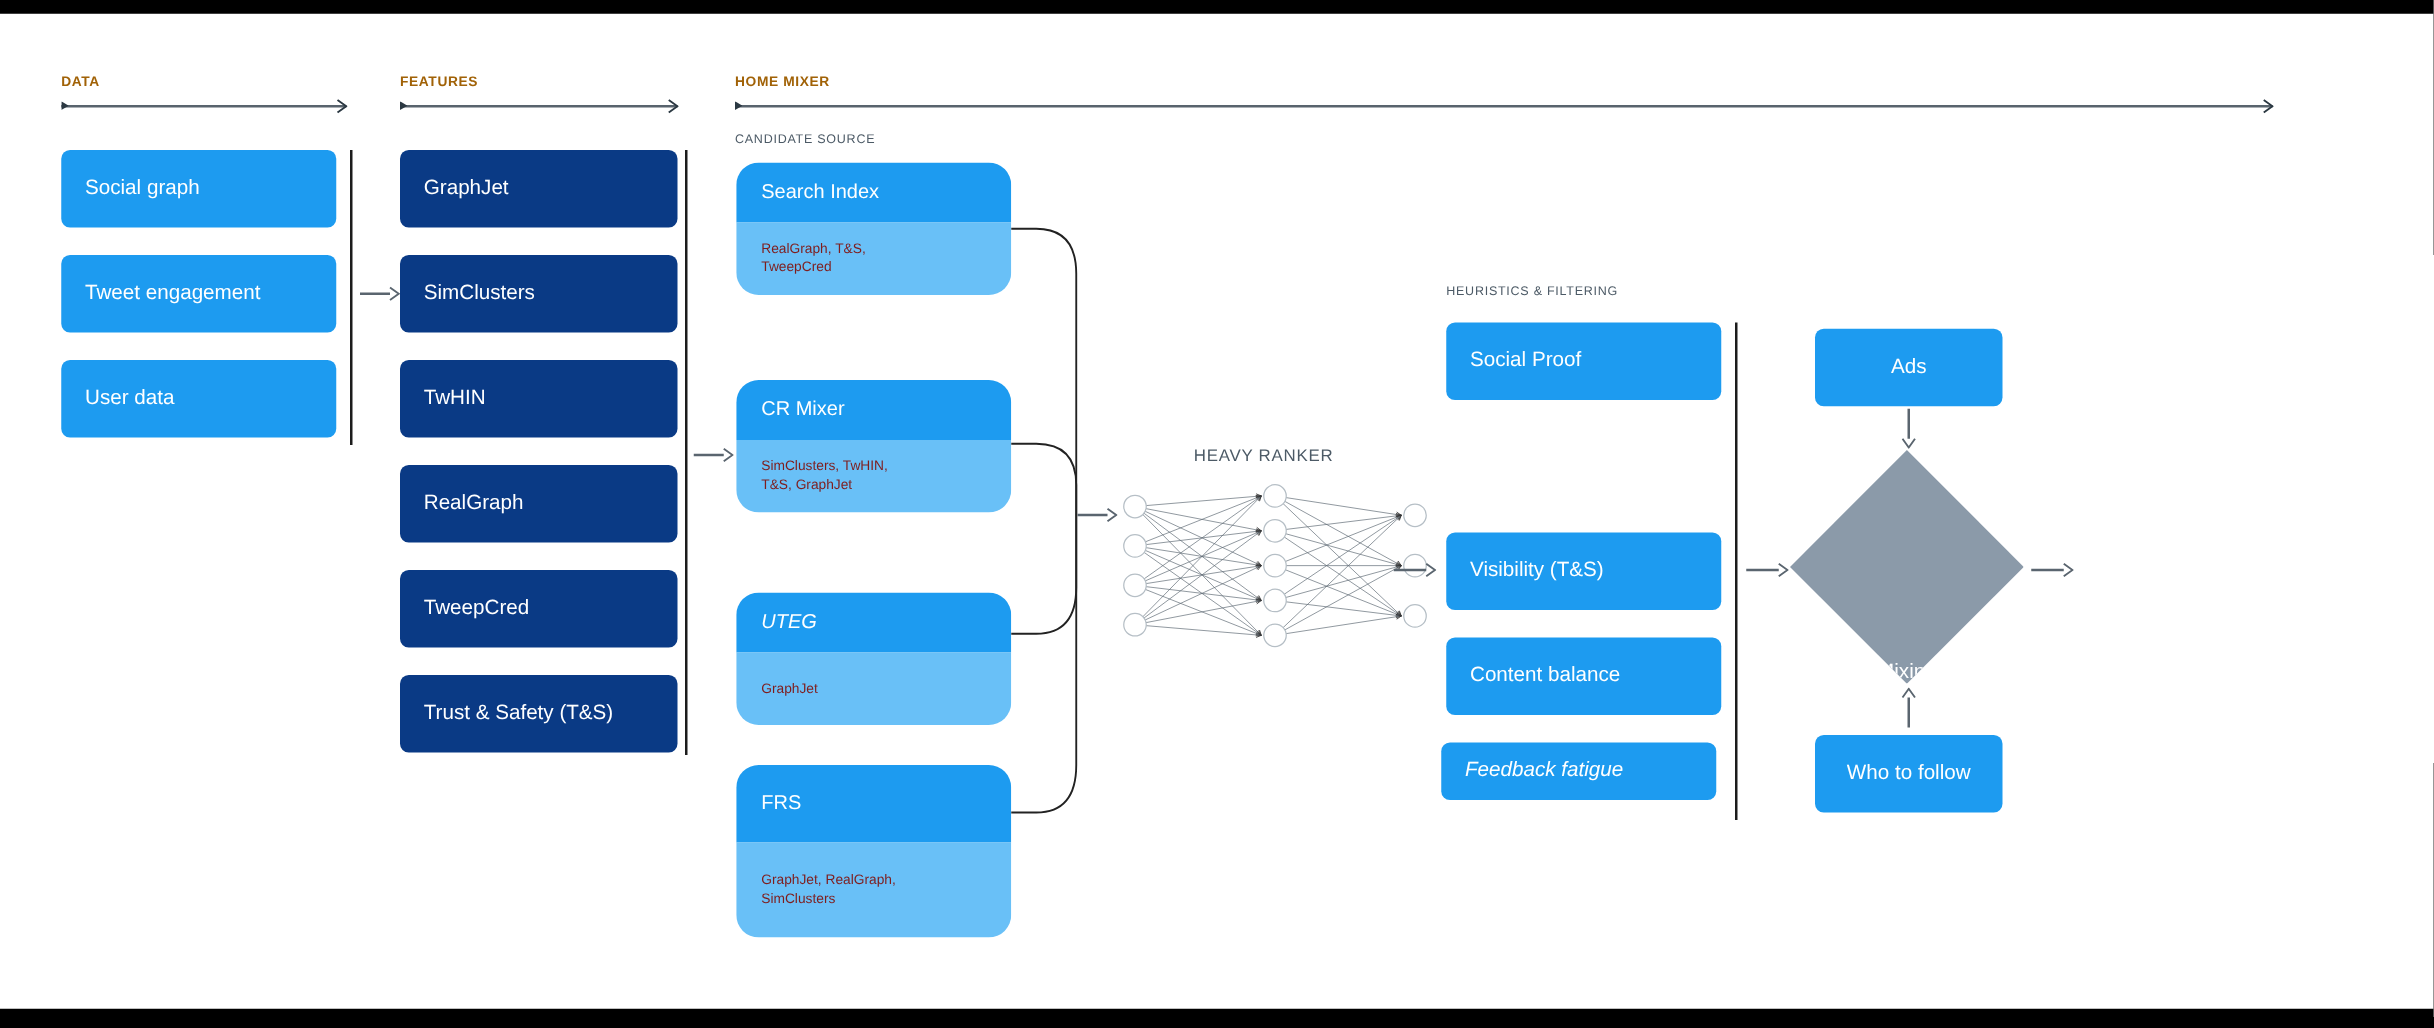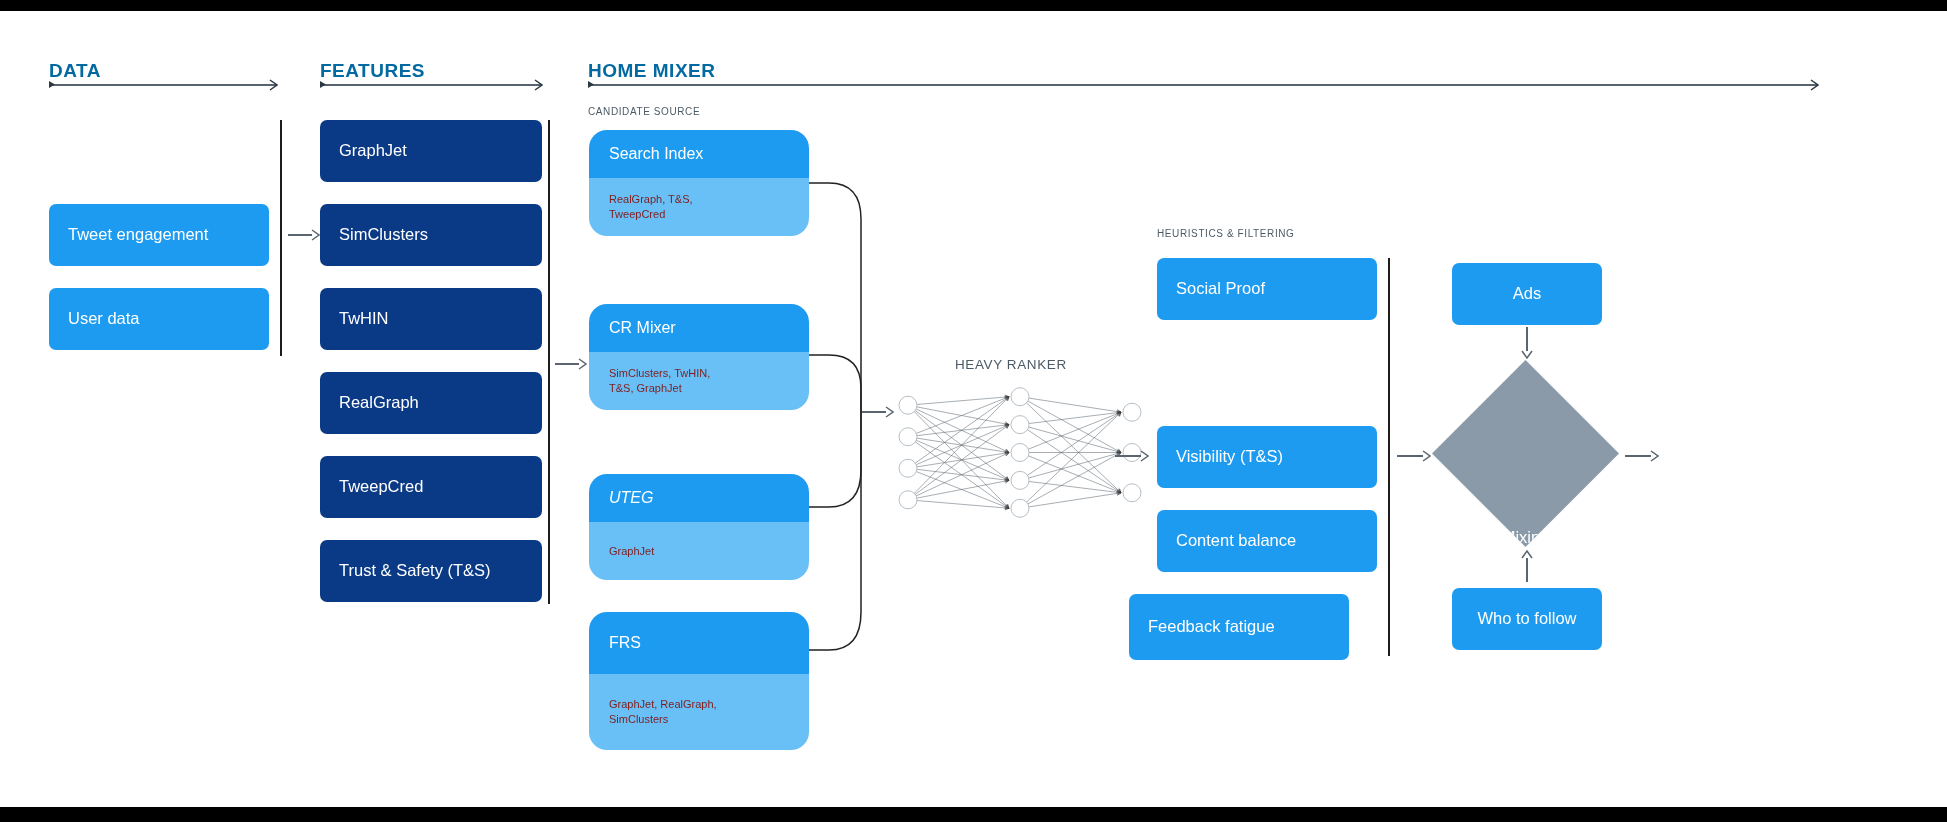--- a/index.html
+++ b/index.html
@@ -1,21 +1,21 @@
 <!DOCTYPE html>
 <html><head>
 <meta charset="utf-8">
 <style>
   html,body{margin:0;padding:0;background:#000;}
   body{font-family:"Liberation Sans","DejaVu Sans",sans-serif;}
   #stage{position:relative;width:1947px;height:822px;background:#ffffff;overflow:hidden;}
   .barTop{position:absolute;left:0;top:0;width:1947px;height:11px;background:#000;}
   .barBottom{position:absolute;left:0;top:807px;width:1947px;height:15px;background:#000;}
 
-  .sec-label{position:absolute;font-size:19px;font-weight:700;color:#0369a1;letter-spacing:.5px;white-space:nowrap;}
+  .sec-label{position:absolute;font-size:11px;font-weight:700;color:#a16207;letter-spacing:.5px;white-space:nowrap;}
   .sub-label{position:absolute;font-size:10px;font-weight:400;color:#4c5a66;letter-spacing:.6px;white-space:nowrap;text-align:right;}
 
   .axis{position:absolute;height:10px;}
   .axis .ln{position:absolute;left:0;top:4px;height:1.6px;width:100%;background:#58636d;}
   .axis .sq{position:absolute;left:0;top:1px;width:6px;height:7px;background:#2b3842;
     clip-path:polygon(0 0,100% 50%,0 100%);}
   .axis .hd{position:absolute;right:-1px;top:-1px;width:11px;height:12px;}
 
   .box{position:absolute;border-radius:7px;display:flex;align-items:center;box-sizing:border-box;
        padding-left:19px;color:#fff;font-size:16.5px;line-height:1.28;}
@@ -70,20 +70,23 @@
       <div class="sq"></div>
     <svg class="hd" viewBox="0 0 11 12">
         <path d="M3 1 L10 6 L3 11" fill="none" stroke="#2b3842" stroke-width="1.5"></path>
       </svg>
   </div>
 
   <div class="sub-label" style="left:588px;top:106px;">CANDIDATE SOURCE</div>
   <div class="sub-label" style="left:1157px;top:228px;">HEURISTICS &amp; FILTERING</div>
   <div class="nnTitle" style="left:955px;top:357px;">HEAVY RANKER</div>
 
+  <div class="box blue" style="left:49px;top:120px;width:220px;height:62px;">
+    <span>Social graph</span>
+    </div>
   <div class="box blue" style="left:49px;top:204px;width:220px;height:62px;">
     <span>Tweet engagement</span>
     </div>
   <div class="box blue" style="left:49px;top:288px;width:220px;height:62px;">
     <span>User data</span>
     </div>
 
   <div class="divider" style="left:280px;top:120px;height:236px;"></div>
   <div class="arrow" style="left:288px;top:229px;width:32px;">
     <div class="ln"></div>
@@ -246,21 +249,21 @@
 
   <div class="box blue" style="left:1157px;top:258px;width:220px;height:62px;">
     <span>Social Proof</span>
     </div>
   <div class="box blue" style="left:1157px;top:426px;width:220px;height:62px;">
     <span>Visibility (T&amp;S)</span>
     </div>
   <div class="box blue" style="left:1157px;top:510px;width:220px;height:62px;">
     <span>Content balance</span>
     </div>
-  <div class="box blue" style="left:1129px;top:594px;width:220px;height:66px;">
+  <div class="box blue" style="left:1153px;top:594px;width:220px;height:46px;font-style:italic;">
     <span>Feedback fatigue</span>
     </div>
 
   <div class="divider" style="left:1388px;top:258px;height:398px;"></div>
   <div class="arrow" style="left:1397px;top:450px;width:34px;">
     <div class="ln"></div>
     <svg viewBox="0 0 10 12" width="10" height="12">
         <path d="M2 1 L9 6 L2 11" fill="none" stroke="#5a656f" stroke-width="1.5"></path>
       </svg>
   </div>

